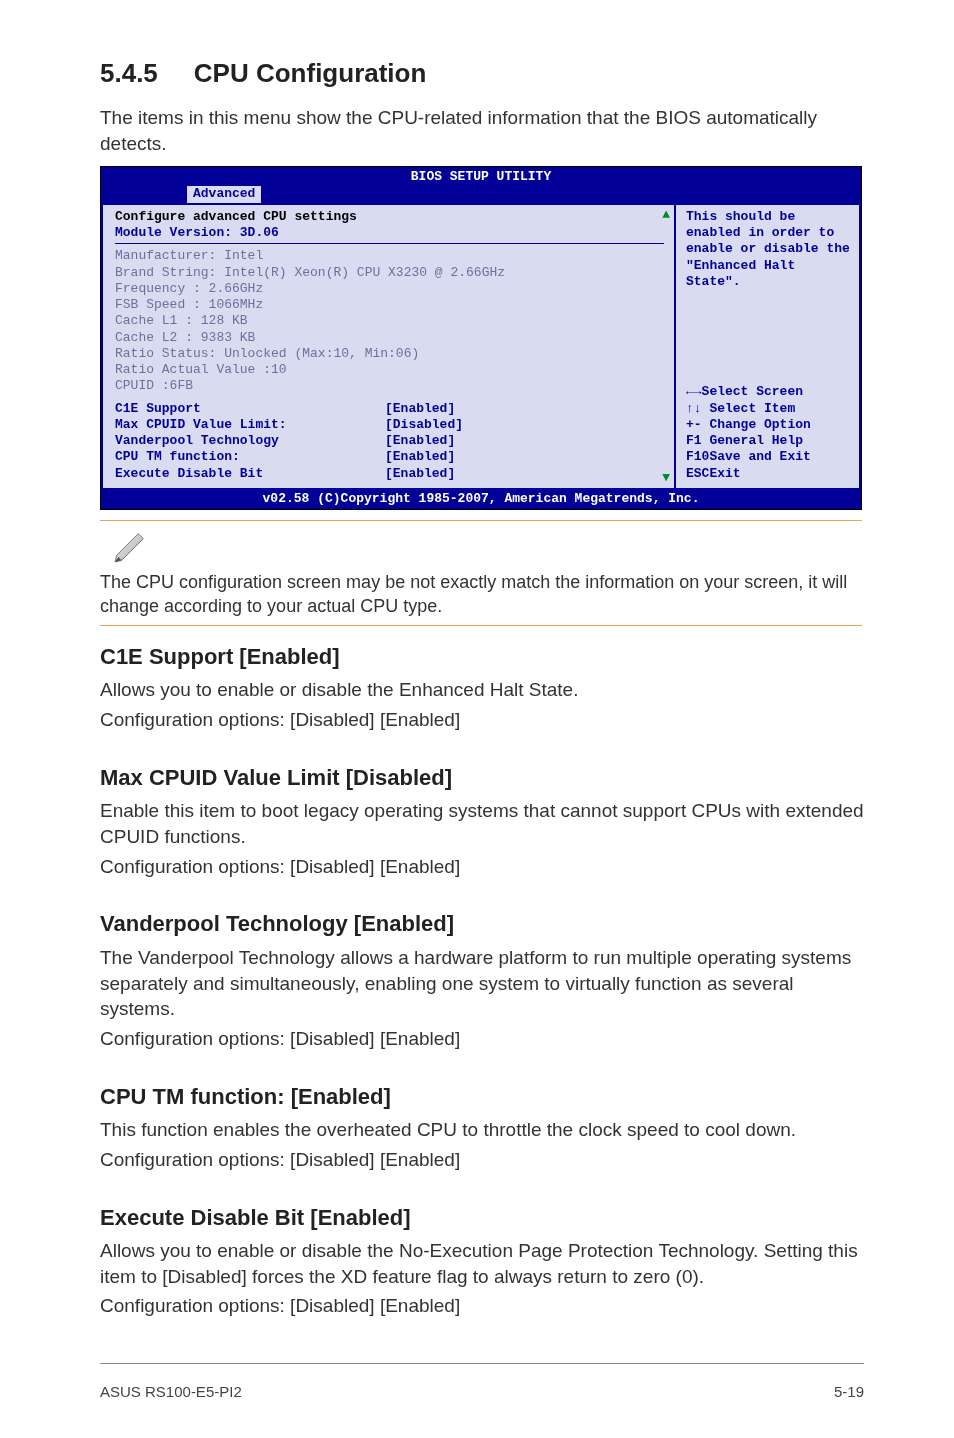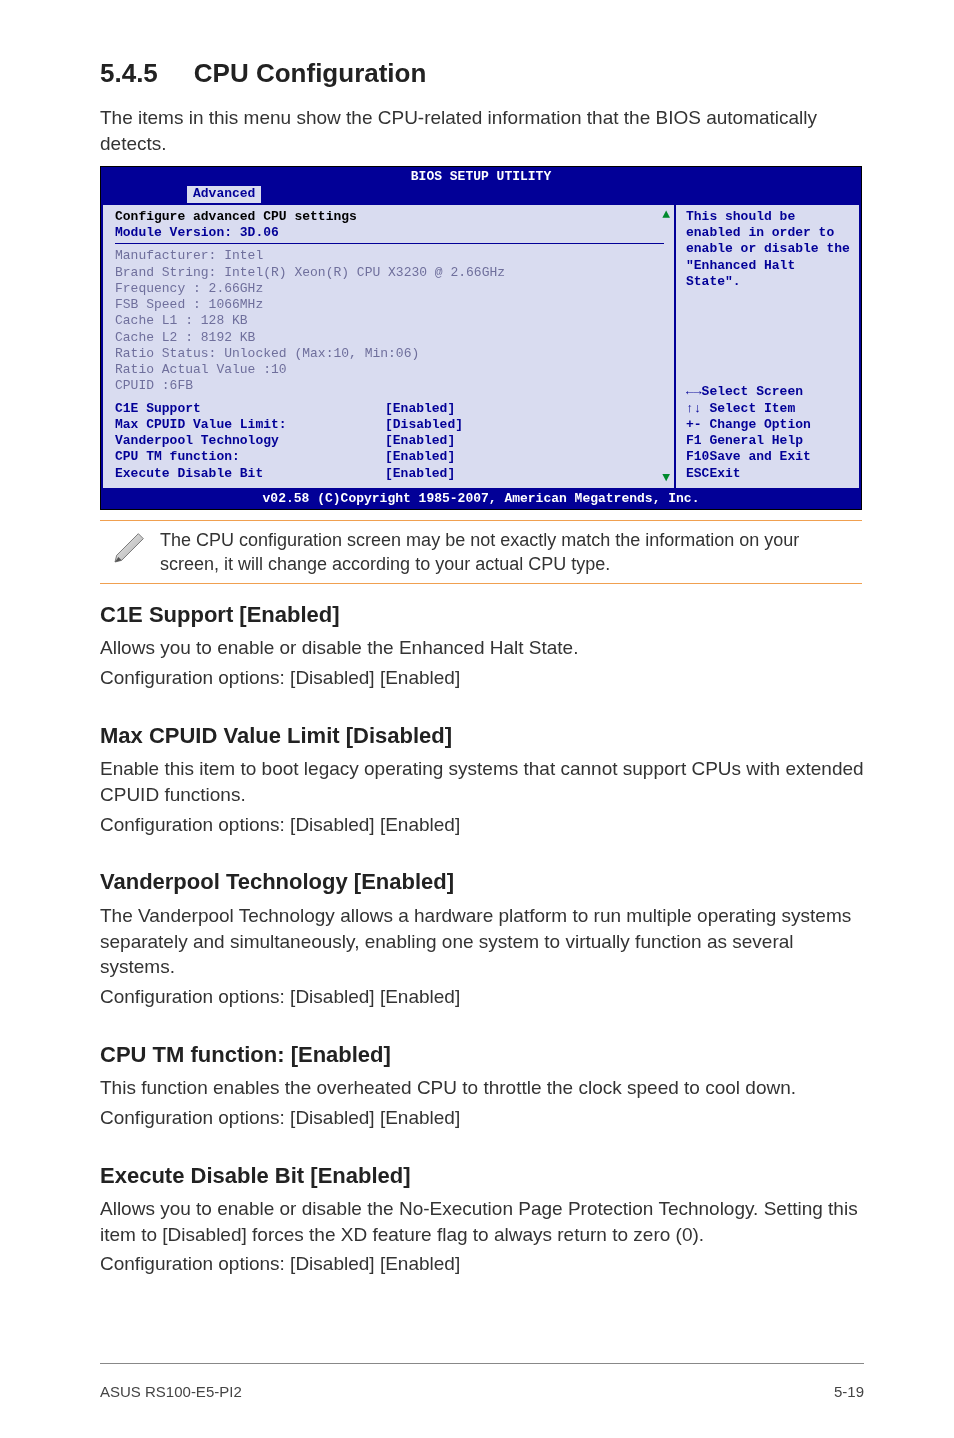--- a/index.html
+++ b/index.html
@@ -108,20 +108,21 @@
 
   
   .note-row {
     display:flex;
     align-items:flex-start;
     border-bottom: 1px solid #f0a050;
     border-top: 1px solid #f0a050;
     padding: 4px 0 6px 0;
     margin-bottom: 16px;
     width: 762px;
+    flex-direction: column;
   }
   .note-icon {
     width: 60px;
     display:flex;
     justify-content:center;
     padding-top:2px;
   }
   .note-icon svg { width:40px; height:40px; }
   .note-text {
     flex:1;
@@ -171,21 +172,21 @@
       <div class="bios-left">
         <span class="scroll-arrow-up">▲</span>
         <div class="cfg-title">Configure advanced CPU settings</div>
         <div class="hdr">Module Version: 3D.06</div>
         <hr class="hr">
         <div class="muted">Manufacturer: Intel</div>
         <div class="muted">Brand String: Intel(R) Xeon(R) CPU X3230 @ 2.66GHz</div>
         <div class="muted">Frequency   : 2.66GHz</div>
         <div class="muted">FSB Speed   : 1066MHz</div>
         <div class="muted">Cache L1    : 128 KB</div>
-        <div class="muted">Cache L2    : 8192 KB</div>
+        <div class="muted">Cache L2    : 9383 KB</div>
         <div class="muted">Ratio Status: Unlocked (Max:10, Min:06)</div>
         <div class="muted">Ratio Actual Value  :10</div>
         <div class="muted">CPUID       :6FB</div>
         <div style="height:6px"></div>
         <div class="opt-row">
           <div class="label">C1E Support</div>
           <div class="val">[Enabled]</div>
         </div>
         <div class="opt-row">
           <div class="label">Max CPUID Value Limit:</div>

